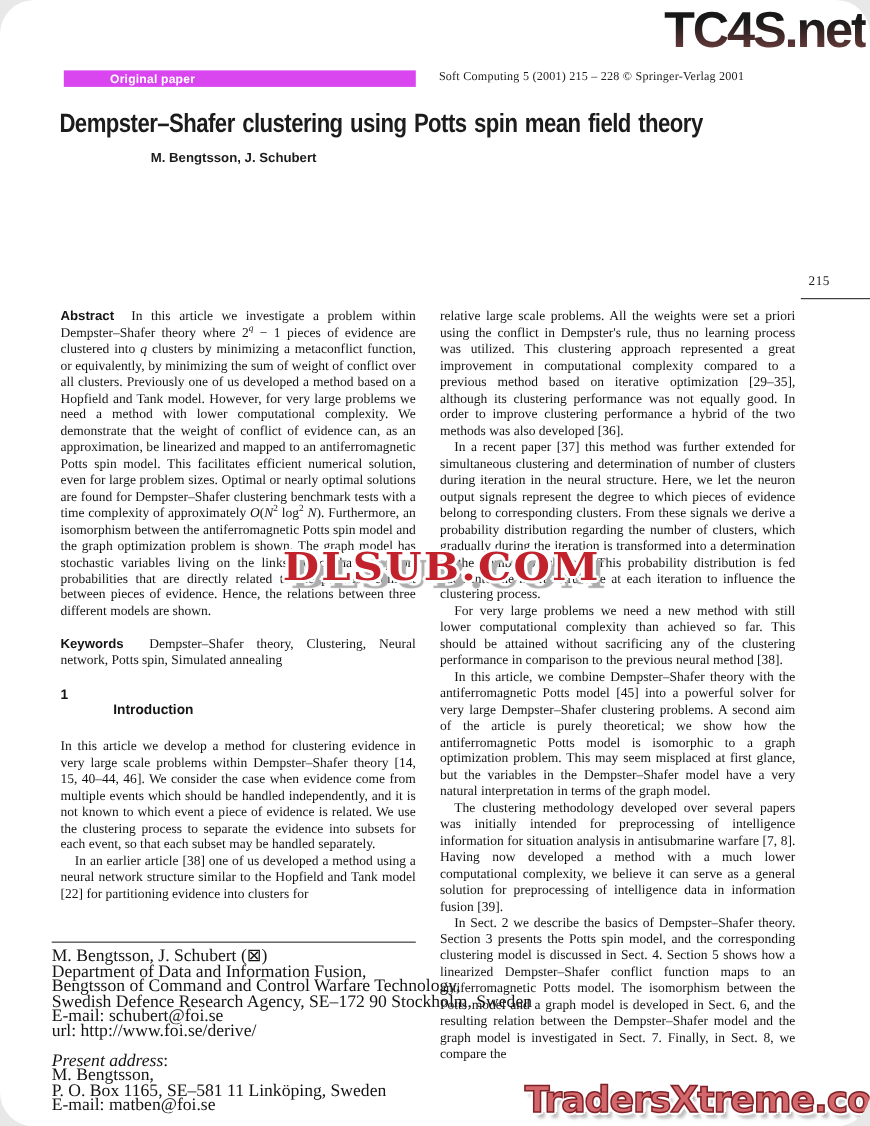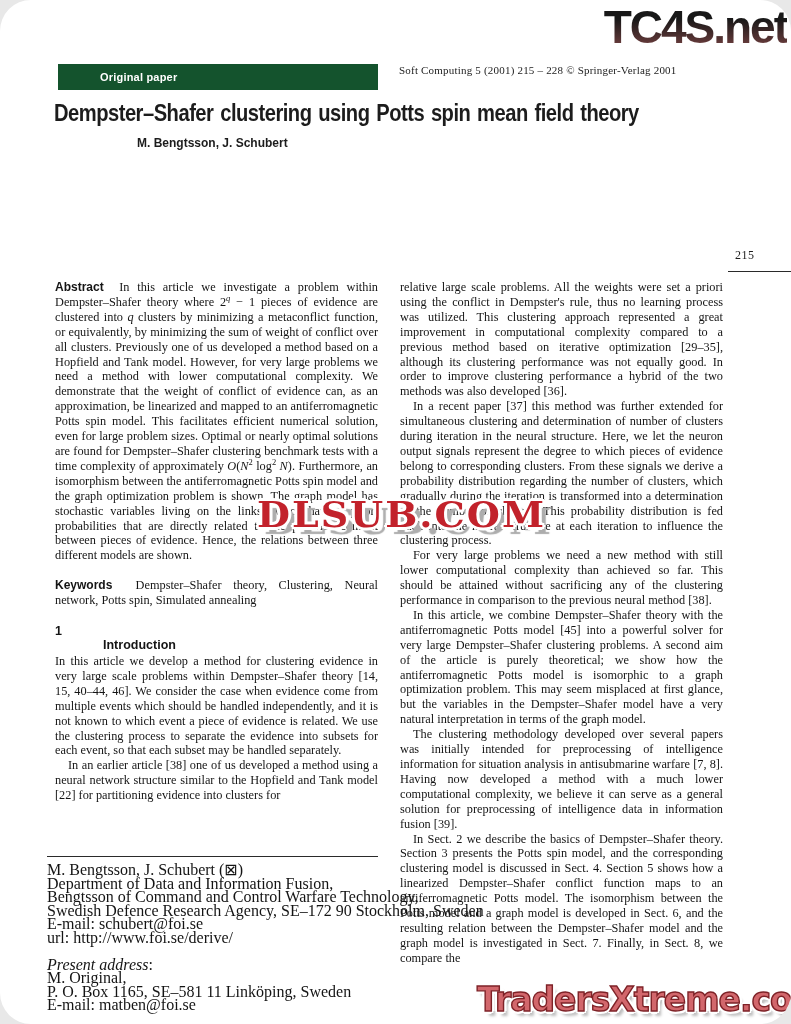--- a/index.html
+++ b/index.html
@@ -33,22 +33,22 @@
     font-family:"DejaVu Sans", sans-serif; font-weight:bold;
     font-size:33px; letter-spacing:-1px; color:#d2676c;
     -webkit-text-stroke:1.4px #7e2227;
     text-shadow:
       -3px 0 0 #fff, 3px 0 0 #fff, 0 -3px 0 #fff, 0 3px 0 #fff,
       -2px -2px 0 #fff, 2px 2px 0 #fff, -2px 2px 0 #fff, 2px -2px 0 #fff,
       4px 5px 3px #bdbdbd;
   }
   
   .cat-bar{
-    position:absolute; left:58px; top:64px; width:320px; height:26px;
-    background:#14532d; display:flex; align-items:center;
+    position:absolute; left:58px; top:64px; width:320px; height:15px;
+    background:#d946ef; display:flex; align-items:center;
   }
   .cat-bar span{
     font-family:"Liberation Sans", sans-serif; font-weight:bold;
     font-size:11px; color:#ffffff; padding-left:42px; letter-spacing:0.2px;
   }
   .journal-info{
     position:absolute; left:399px; top:64px;
     font-size:11px; letter-spacing:0.2px; color:#1c1c1c;
   }
   .title{
@@ -82,21 +82,21 @@
   .col p{margin:0;}
   .col p.indent{text-indent:13px;}
   .b-sans{font-family:"Liberation Sans", sans-serif; font-weight:bold; font-size:12px;}
   .kw{margin-top:15px !important;}
   .sec-num{
     margin-top:17px; font-family:"Liberation Sans", sans-serif;
     font-weight:bold; font-size:12.5px; line-height:13px;
   }
   .sec-title{
     font-family:"Liberation Sans", sans-serif; font-weight:bold;
-    font-size:12.5px; line-height:15px; margin-bottom:1px;padding-left:48px;
+    font-size:12.5px; line-height:15px; margin-bottom:18px;padding-left:48px;
   }
   sup{font-size:8.5px; line-height:0;}
   
   .footnote{
     position:absolute; left:47px; top:856px; width:331px;
     font-size:16px; line-height:13.6px; color:#141414;
   }
   .fn-rule{height:1px; background:#2a2a2a; margin-bottom:6px;}
   .fn-line{white-space:nowrap;}
   .fn-gap{height:13px;}
@@ -140,21 +140,21 @@
   <div class="footnote">
     <div class="fn-rule"></div>
     <div class="fn-line">M. Bengtsson, J. Schubert (⊠)</div>
     <div class="fn-line">Department of Data and Information Fusion,</div>
     <div class="fn-line">Bengtsson of Command and Control Warfare Technology,</div>
     <div class="fn-line">Swedish Defence Research Agency, SE–172 90 Stockholm, Sweden</div>
     <div class="fn-line">E-mail: schubert@foi.se</div>
     <div class="fn-line">url: http://www.foi.se/derive/</div>
     <div class="fn-gap"></div>
     <div class="fn-line"><i>Present address</i>:</div>
-    <div class="fn-line">M. Original,</div>
+    <div class="fn-line">M. Bengtsson,</div>
     <div class="fn-line">P. O. Box 1165, SE–581 11 Linköping, Sweden</div>
     <div class="fn-line">E-mail: matben@foi.se</div>
   </div>
 
   <div class="wm-mid">DLSUB.COM</div>
   <div class="wm-bottom">TradersXtreme.com</div>
 
 </div>
 
 </body></html>

